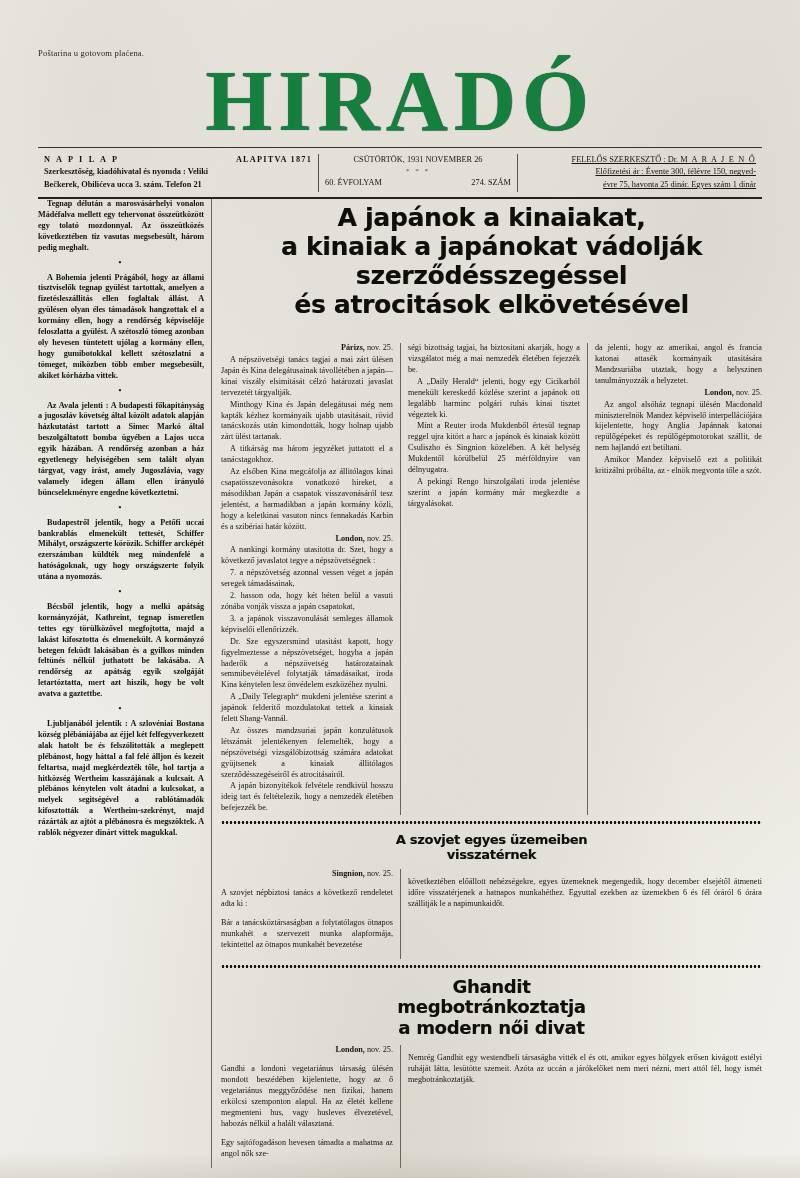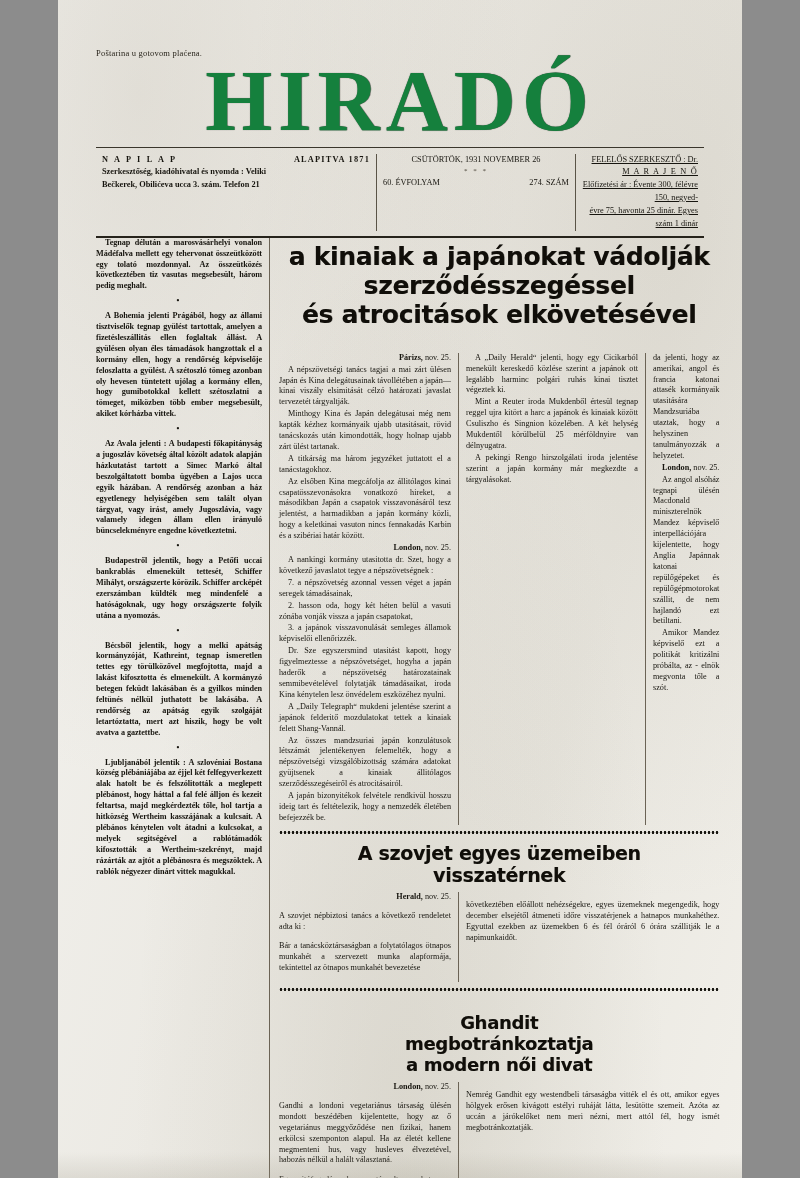--- a/index.html
+++ b/index.html
@@ -4,21 +4,21 @@
 <style>
   html, body {
     margin: 0; padding: 0;
     background: #8c8c8c;
   }
   body {
     font-family: "Liberation Serif", serif;
   }
   .page {
     position: relative;
-    width: 684px;
+    width: 800px;
     height: 1178px;
     margin: 0 auto;
     background: #efeeea;
     overflow: hidden;
     color: #17150f;
   }
   
   .page::before {
     content: "";
     position: absolute; inset: 0;
@@ -111,30 +111,30 @@
     letter-spacing: -.3px;
   }
   .hl-main {
     font-size: 25px;
     line-height: 1.16;
     margin: 4px 0 10px;
     text-shadow: .4px .3px 0 rgba(0,0,0,.4);
   }
   .hl-main .ln { display: block; }
   .hl-sub {
-    font-size: 19px;
+    font-size: 13px;
     line-height: 1.17;
     margin: 7px 0 6px;
     text-shadow: .3px .2px 0 rgba(0,0,0,.35);
   }
   .hl-sub .ln { display: block; }
   .hl-small {
     font-size: 18px;
     line-height: 1.16;
-    margin: 21px 0 6px;
+    margin: 8px 0 6px;
     text-shadow: .3px .2px 0 rgba(0,0,0,.35);
   }
   .hl-small .ln { display: block; }
 
   .dotrule {
     height: 5px;
     margin: 5px 0 2px;
     background-image: radial-gradient(circle, #17150f 0 1.1px, rgba(0,0,0,0) 1.6px);
     background-size: 4px 5px;
     background-repeat: repeat-x;
@@ -217,20 +217,21 @@
             <p>Bécsből jelentik, hogy a melki apátság kormányzóját, Kathreint, tegnap ismeretlen tettes egy törülközővel megfojtotta, majd a lakást kifosztotta és elmenekült. A kormányzó betegen feküdt lakásában és a gyilkos minden feltünés nélkül juthatott be lakásába. A rendőrség az apátság egyik szolgáját letartóztatta, mert azt hiszik, hogy be volt avatva a gaztettbe.</p>
             <div class="dot-sep">•</div>
             <p>Ljubljanából jelentik : A szlovéniai Bostana község plébániájába az éjjel két felfegyverkezett alak hatolt be és felszólitották a meglepett plébánost, hogy háttal a fal felé álljon és kezeit feltartsa, majd megkérdezték tőle, hol tartja a hitközség Wertheim kasszájának a kulcsait. A plébános kénytelen volt átadni a kulcsokat, a melyek segitségével a rablótámadók kifosztották a Wertheim-szekrényt, majd rázárták az ajtót a plébánosra és megszöktek. A rablók négyezer dinárt vittek magukkal.</p>
           </div>
       </div>
 
       <div class="head-area">
 
         <div class="headline-wrap">
           <div class="hl hl-main">
+            <span class="ln">A japánok a kinaiakat,</span>
             <span class="ln">a kinaiak a japánokat vádolják</span>
             <span class="ln">szerződésszegéssel</span>
             <span class="ln">és atrocitások elkövetésével</span>
           </div>
         </div>
 
         <div class="content" style="margin-top:10px">
           <div class="col c2" style="flex:0 0 172px;padding-left:0">
             <div>
                 <div class="dateline"><span class="dl-city">Párizs,</span><span class="dl-date"> nov. 25.</span></div>
@@ -245,20 +246,21 @@
                 <p>3. a japánok visszavonulását semleges államok képviselői ellenőrizzék.</p>
                 <p>Dr. Sze egyszersmind utasitást kapott, hogy figyelmeztesse a népszövetséget, hogyha a japán haderők a népszövetség határozatainak semmibevételével folytatják támadásaikat, iroda Kina kénytelen lesz önvédelem eszközéhez nyulni.</p>
                 <p>A „Daily Telegraph“ mukdeni jelentése szerint a japánok felderitő mozdulatokat tettek a kinaiak felett Shang-Vannál.</p>
                 <p>Az összes mandzsuriai japán konzulátusok létszámát jelentékenyen felemelték, hogy a népszövetségi vizsgálóbizottság számára adatokat gyüjtsenek a kinaiak állitólagos szerződésszegéseiről és atrocitásairól.</p>
                 <p>A japán bizonyitékok felvétele rendkivül hosszu ideig tart és feltételezik, hogy a nemzedék életében befejezzék be.</p>
               </div>
           </div>
 
           <div class="col c3">
             <div>
+                <p class="noind">ségi bizottság tagjai, ha biztositani akarják, hogy a vizsgálatot még a mai nemzedék életében fejezzék be.</p>
                 <p>A „Daily Herald“ jelenti, hogy egy Cicikarból menekült kereskedő közlése szerint a japánok ott legalább harminc polgári ruhás kinai tisztet végeztek ki.</p>
                 <p>Mint a Reuter iroda Mukdenből értesül tegnap reggel ujra kitört a harc a japánok és kinaiak között Csuliszho és Singnion közelében. A két helység Mukdentől körülbelül 25 mérföldnyire van délnyugatra.</p>
                 <p>A pekingi Rengo hirszolgálati iroda jelentése szerint a japán kormány már megkezdte a tárgyalásokat.</p>
               </div>
 
           </div>
 
           <div class="col c4">
             <div>
                 <p class="noind">da jelenti, hogy az amerikai, angol és francia katonai attasék kormányaik utasitására Mandzsuriába utaztak, hogy a helyszinen tanulmányozzák a helyzetet.</p>
@@ -270,21 +272,21 @@
         </div>
 
         <div class="dotrule"></div>
         <div class="hl hl-sub">
           <span class="ln">A szovjet egyes üzemeiben</span>
           <span class="ln">visszatérnek</span>
         </div>
         <div class="span-right">
           <div class="sr-col sr-a">
             <div class="dateline">
-              <span class="dl-city">Herald,</span><span class="dl-date"> nov. 25.</span>
+              <span class="dl-city">Singnion,</span><span class="dl-date"> nov. 25.</span>
             </div>
             <div>
                 <p>A szovjet népbiztosi tanács a következő rendeletet adta ki :</p>
                 <p>Bár a tanácsköztársaságban a folytatólagos ötnapos munkahét a szervezett munka alapformája, tekintettel az ötnapos munkahét bevezetése</p>
               </div>
           </div>
           <div class="sr-col sr-b">
             <div>
                 <p>következtében előállott nehézségekre, egyes üzemeknek megengedik, hogy december elsejétől átmeneti időre visszatérjenek a hatnapos munkahéthez. Egyuttal ezekben az üzemekben 6 és fél óráról 6 órára szállitják le a napimunkaidőt.</p>
               </div>

